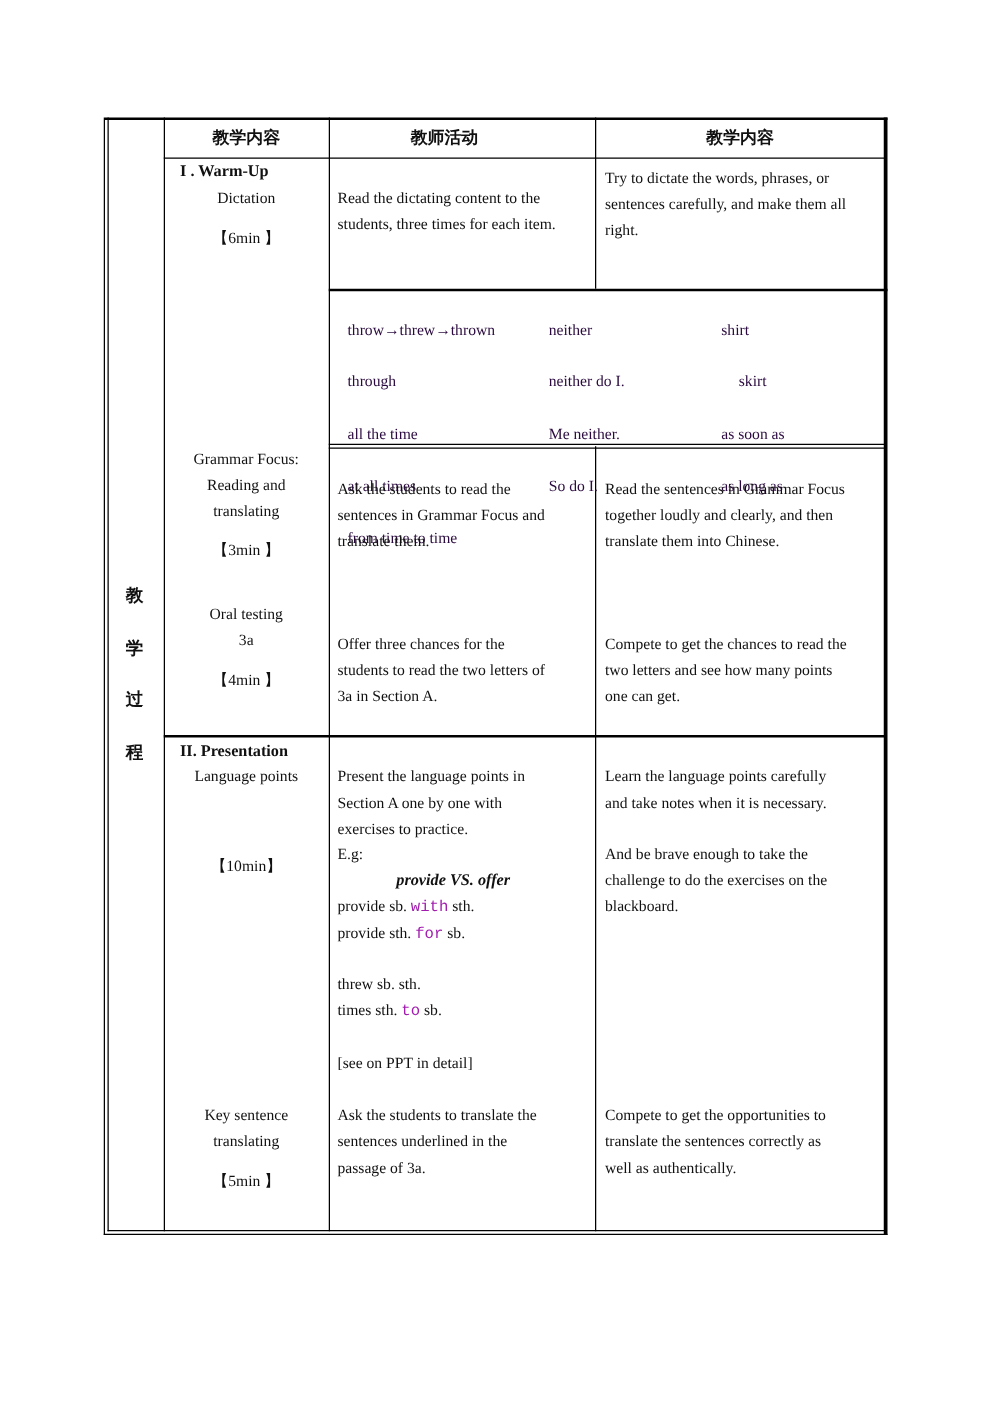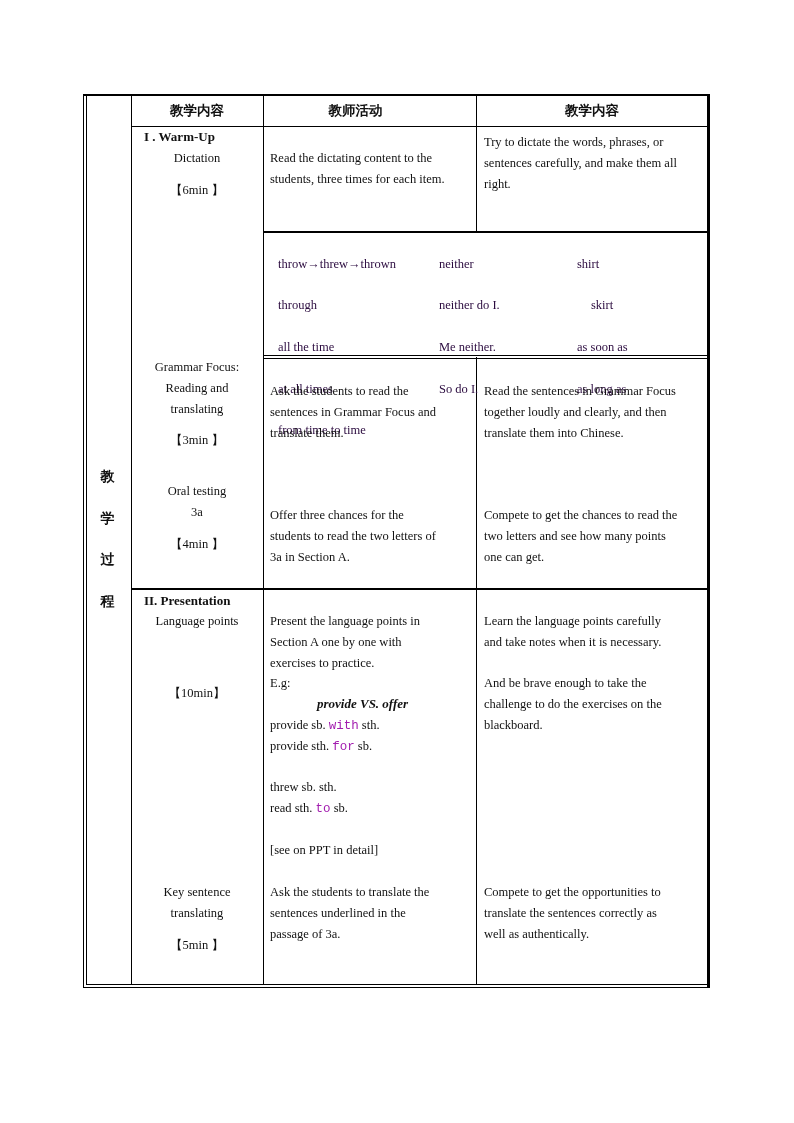--- a/index.html
+++ b/index.html
@@ -116,21 +116,21 @@
   <div class="block" style="left:270px; top:611px;">Present the language points in
 Section A one by one with
 exercises to practice.
 E.g:</div>
   <div class="txt bold" style="left:317px; top:694px;font-style:italic;">provide  VS. offer</div>
   <div class="block" style="left:270px; top:715px; white-space:normal;">
     <div style="height:20.8px;"><span>provide sb. </span><span class="blue">with</span><span> sth.</span></div>
     <div style="height:20.8px;"><span>provide sth. </span><span class="blue">for</span><span> sb.</span></div>
     <div style="height:20.8px;"><span></span></div>
     <div style="height:20.8px;"><span>threw sb.  sth.</span></div>
-    <div style="height:20.8px;"><span>read sth. </span><span class="blue">to</span><span> sb.</span></div>
+    <div style="height:20.8px;"><span>times sth. </span><span class="blue">to</span><span> sb.</span></div>
     <div style="height:20.8px;"><span></span></div>
     <div style="height:20.8px;"><span>[see on PPT in detail]</span></div>
   </div>
   <div class="block" style="left:484px; top:611px;">Learn the language points  carefully
 and take notes when it is necessary.
 
 And be brave enough to take the
 challenge to do the exercises on the
 blackboard.</div>
 

